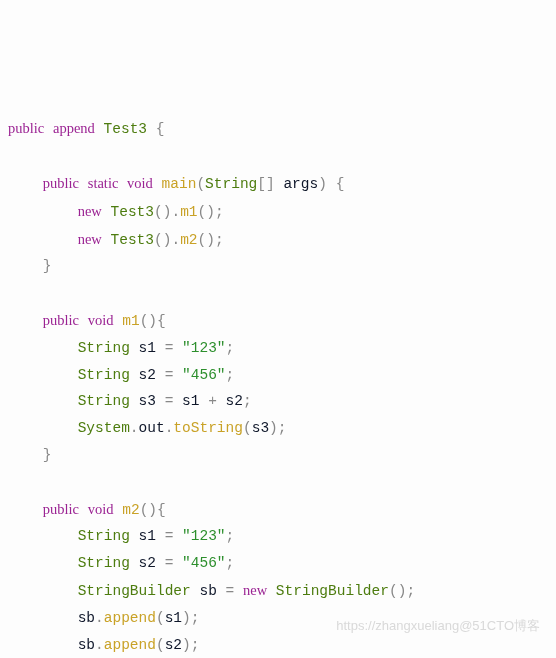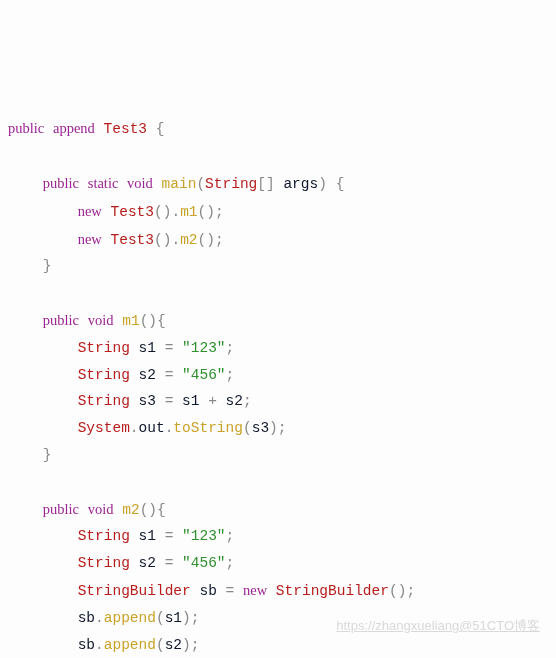--- a/index.html
+++ b/index.html
@@ -6,34 +6,33 @@
       margin: 0;
       padding: 8px;
       font-family: Consolas, Monaco, 'Courier New', monospace;
       font-size: 14.5px;
       line-height: 1.85;
       background: #fdfdfd;
       color: #333;
       white-space: pre;
     }
     .kw { color: #9b2393; font-family: Liberation Serif, serif; }
-    .cls { color: #b91c1c; }
+    .cls { color: #4d7c0f; }
     .mtd { color: #c9a227; text-align: center; }
     .str { color: #2d8f2d; }
     .punct { color: #888; }
     .id { color: #0f172a; }
     .watermark {
       position: fixed;
       bottom: 20px;
       right: 16px;
       color: #d9d9d9;
       font-size: 13px;
       font-family: Arial, sans-serif;
       white-space: normal;
-      text-decoration: underline;
     }
   </style>
 </head>
 <body>
 
 
 
 <div><span class="kw">public</span> <span class="kw">append</span> <span class="cls">Test3</span> <span class="punct">{</span>
 
     <span class="kw">public</span> <span class="kw">static</span> <span class="kw">void</span> <span class="mtd">main</span><span class="punct">(</span><span class="cls">String</span><span class="punct">[</span><span class="punct">]</span> <span class="id">args</span><span class="punct">)</span> <span class="punct">{</span>

